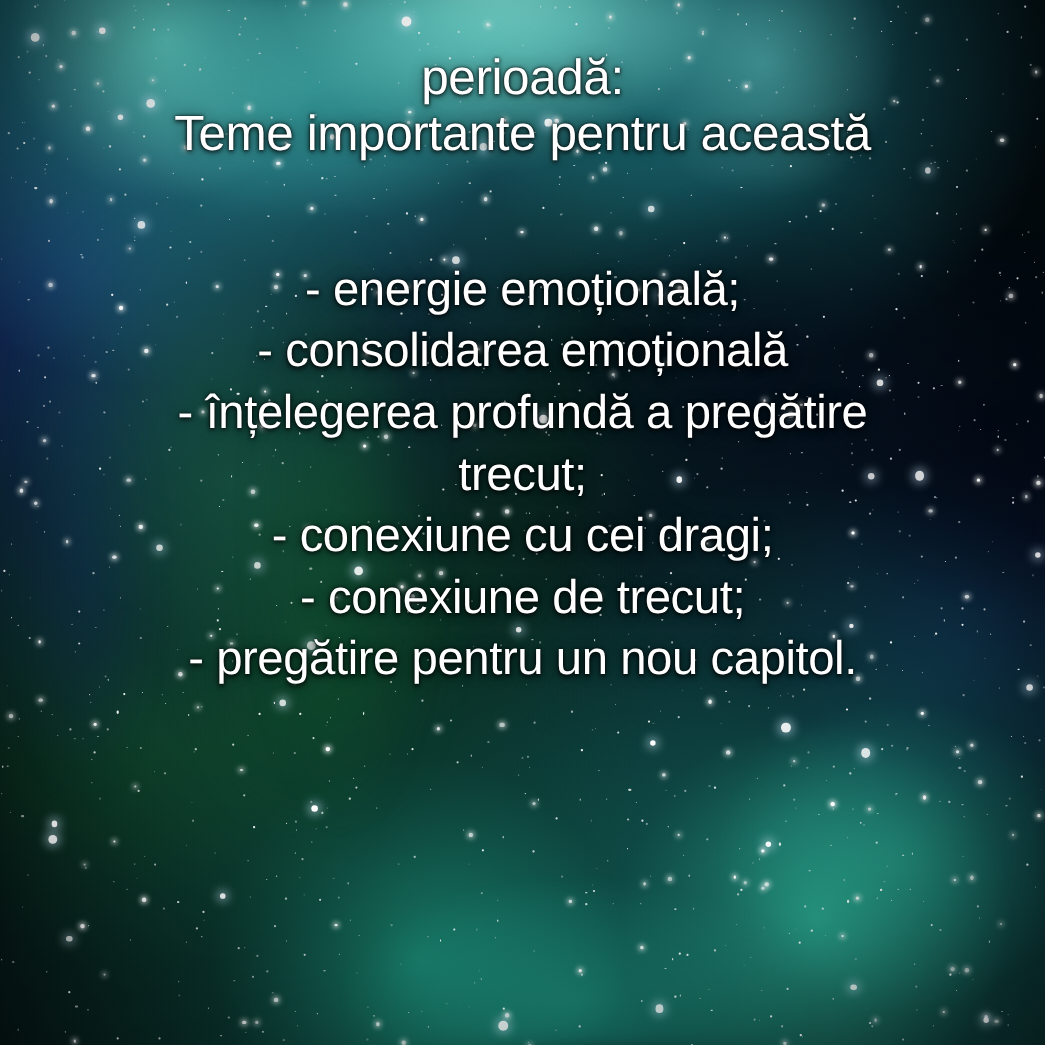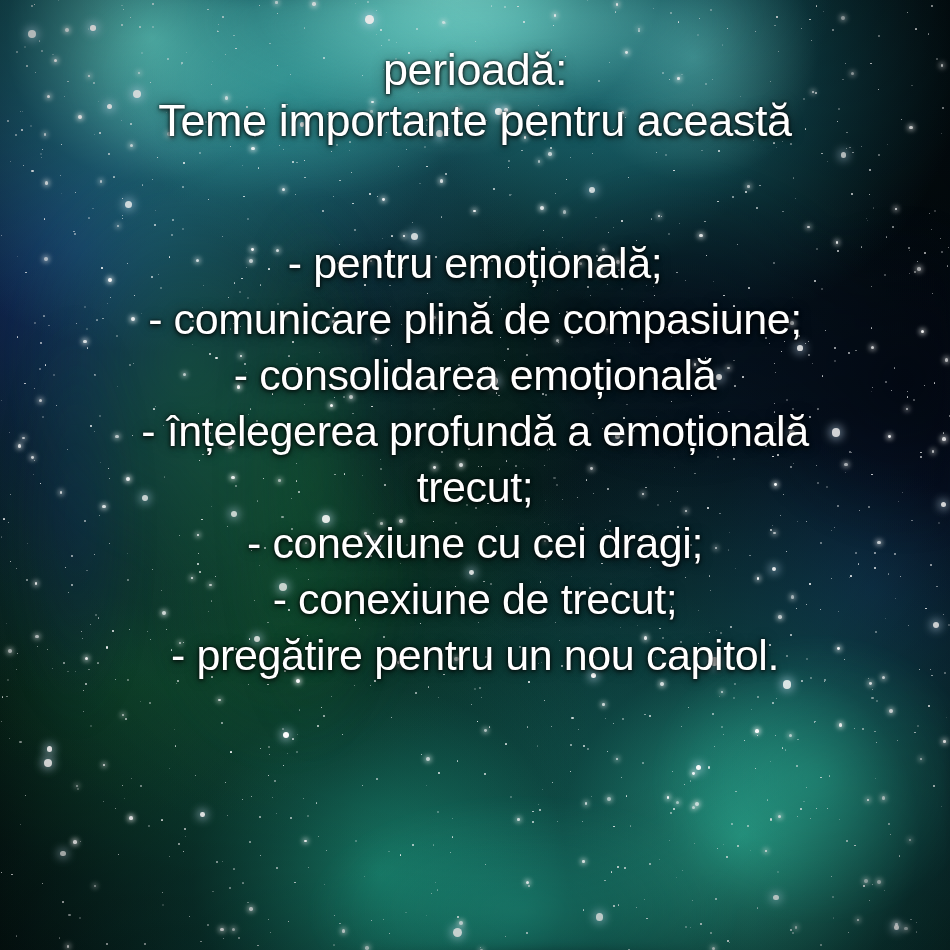--- a/index.html
+++ b/index.html
@@ -1491,23 +1491,22 @@
     </div>
   <div class="bg-layer" id="vignette"></div>
 
   <div id="text-block">
 
     <div class="line title-line">perioadă:</div>
     <div class="line title-line">Teme importante pentru această</div>
 
     <div class="gap"></div>
 
-    <div class="line body-line first">- pentru emoțională;</div>
-    <div class="line body-line">- comunicare plină de compasiune;</div>
+    <div class="line body-line first">- energie emoțională;</div>
     <div class="line body-line">- consolidarea emoțională</div>
-    <div class="line body-line">- înțelegerea profundă a emoțională</div>
+    <div class="line body-line">- înțelegerea profundă a pregătire</div>
     <div class="line body-line">trecut;</div>
     <div class="line body-line">- conexiune cu cei dragi;</div>
     <div class="line body-line">- conexiune de trecut;</div>
     <div class="line body-line">- pregătire pentru un nou capitol.</div>
 
   </div>
 </div>
 
 </body></html>

